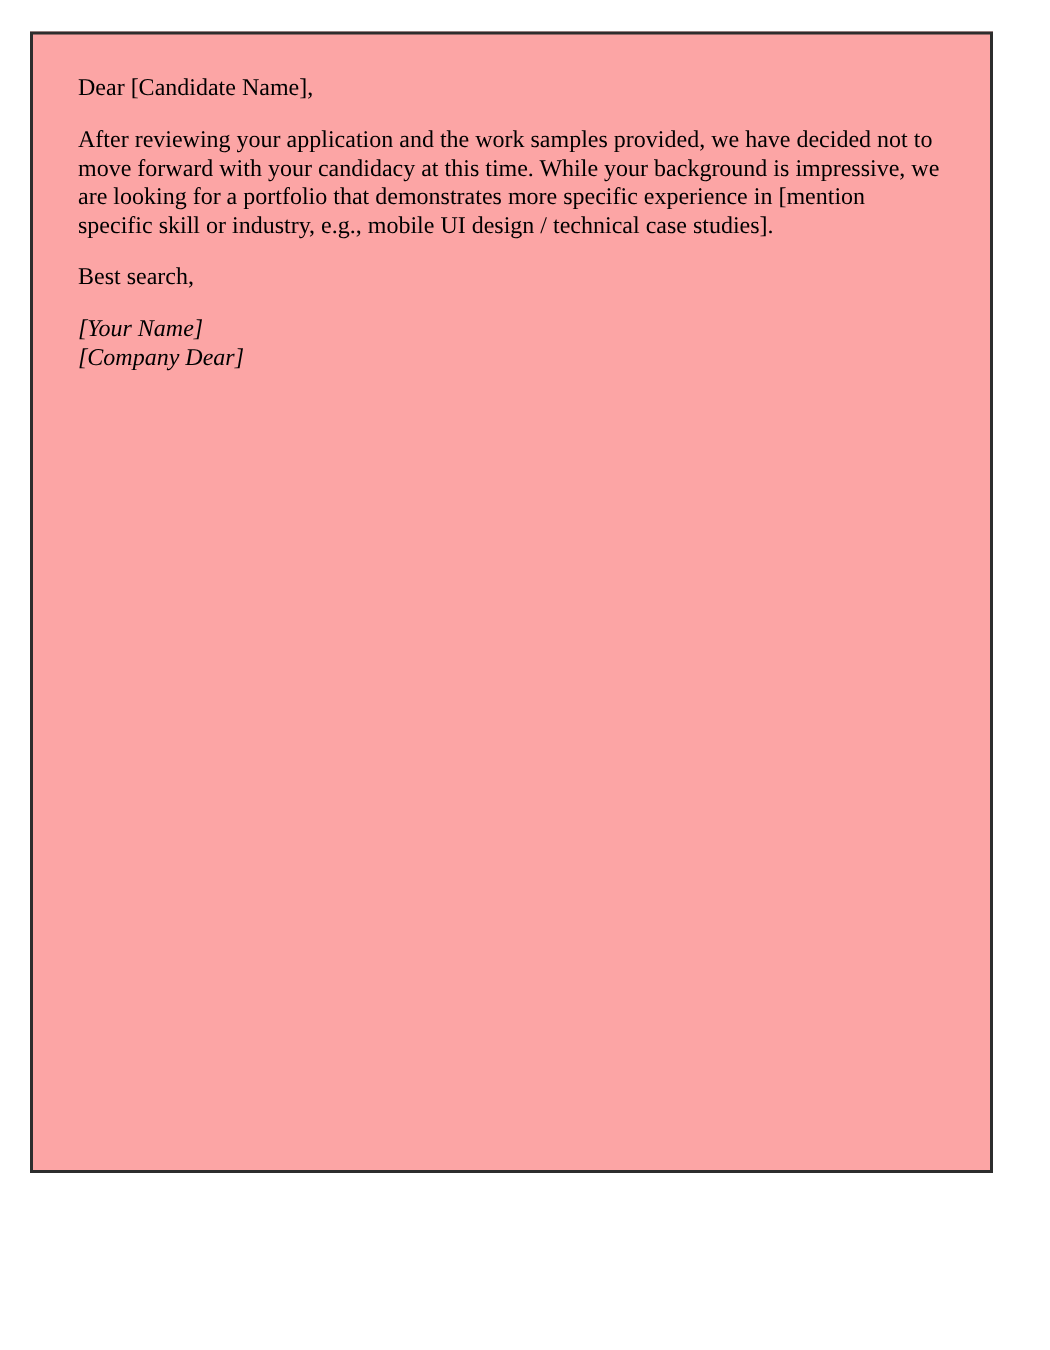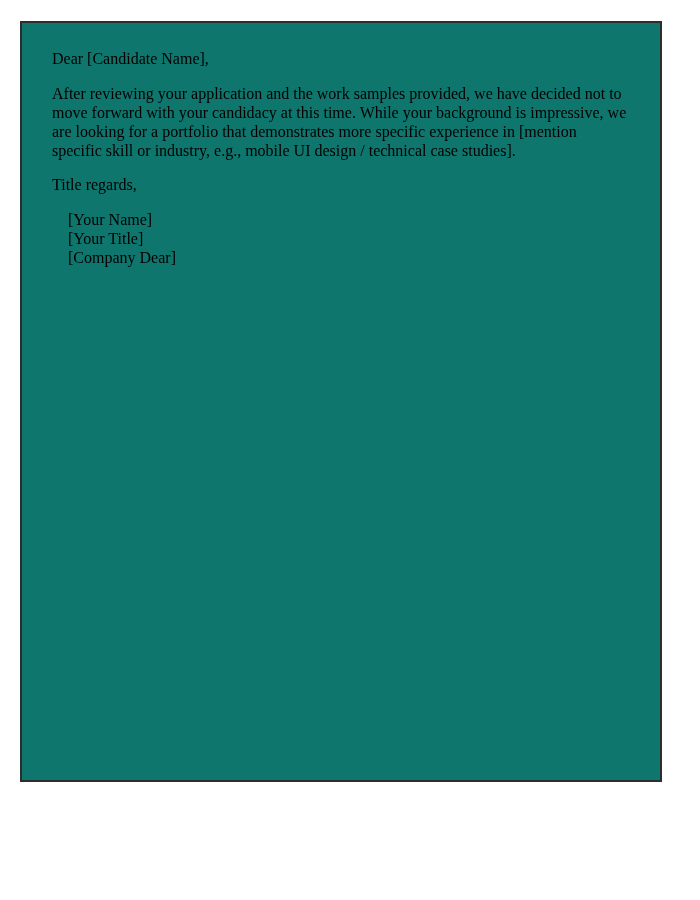--- a/index.html
+++ b/index.html
@@ -14,51 +14,51 @@
     font-family: "Liberation Serif", "DejaVu Serif", serif;
   }
   .page {
     position: absolute;
     left: 20px;
     top: 21px;
     width: 642px;
     height: 761px;
     box-sizing: border-box;
     border: 2px solid #2d2d2d;
-    background: #0f766e;
+    background: #fca5a5;
     padding: 27px 30px;
     font-size: 16px;
     line-height: 1.18;
     color: #000000;
     overflow: hidden;
   }
   .page p {
     margin: 16px 0;
   }
   .page p:first-child {
     margin-top: 0;
   }
   .signature-block {
-    margin: 16px 16px;
+    margin: 16px 0;
+    font-style: italic;
   }
   .signature-block div {
     margin: 0;
   }
 </style>
 </head>
 <body>
 
 <div class="page">
   <p>Dear [Candidate Name],</p>
 
 
   <p>After reviewing your application and the work samples provided, we have decided not to move forward with your candidacy at this time. While your background is impressive, we are looking for a portfolio that demonstrates more specific experience in [mention specific skill or industry, e.g., mobile UI design / technical case studies].</p>
 
 
 
-  <p>Title regards,</p>
+  <p>Best search,</p>
 
   <div class="signature-block">
     <div>[Your Name]</div>
-    <div>[Your Title]</div>
     <div>[Company Dear]</div>
   </div>
 </div>
 
 </body></html>

